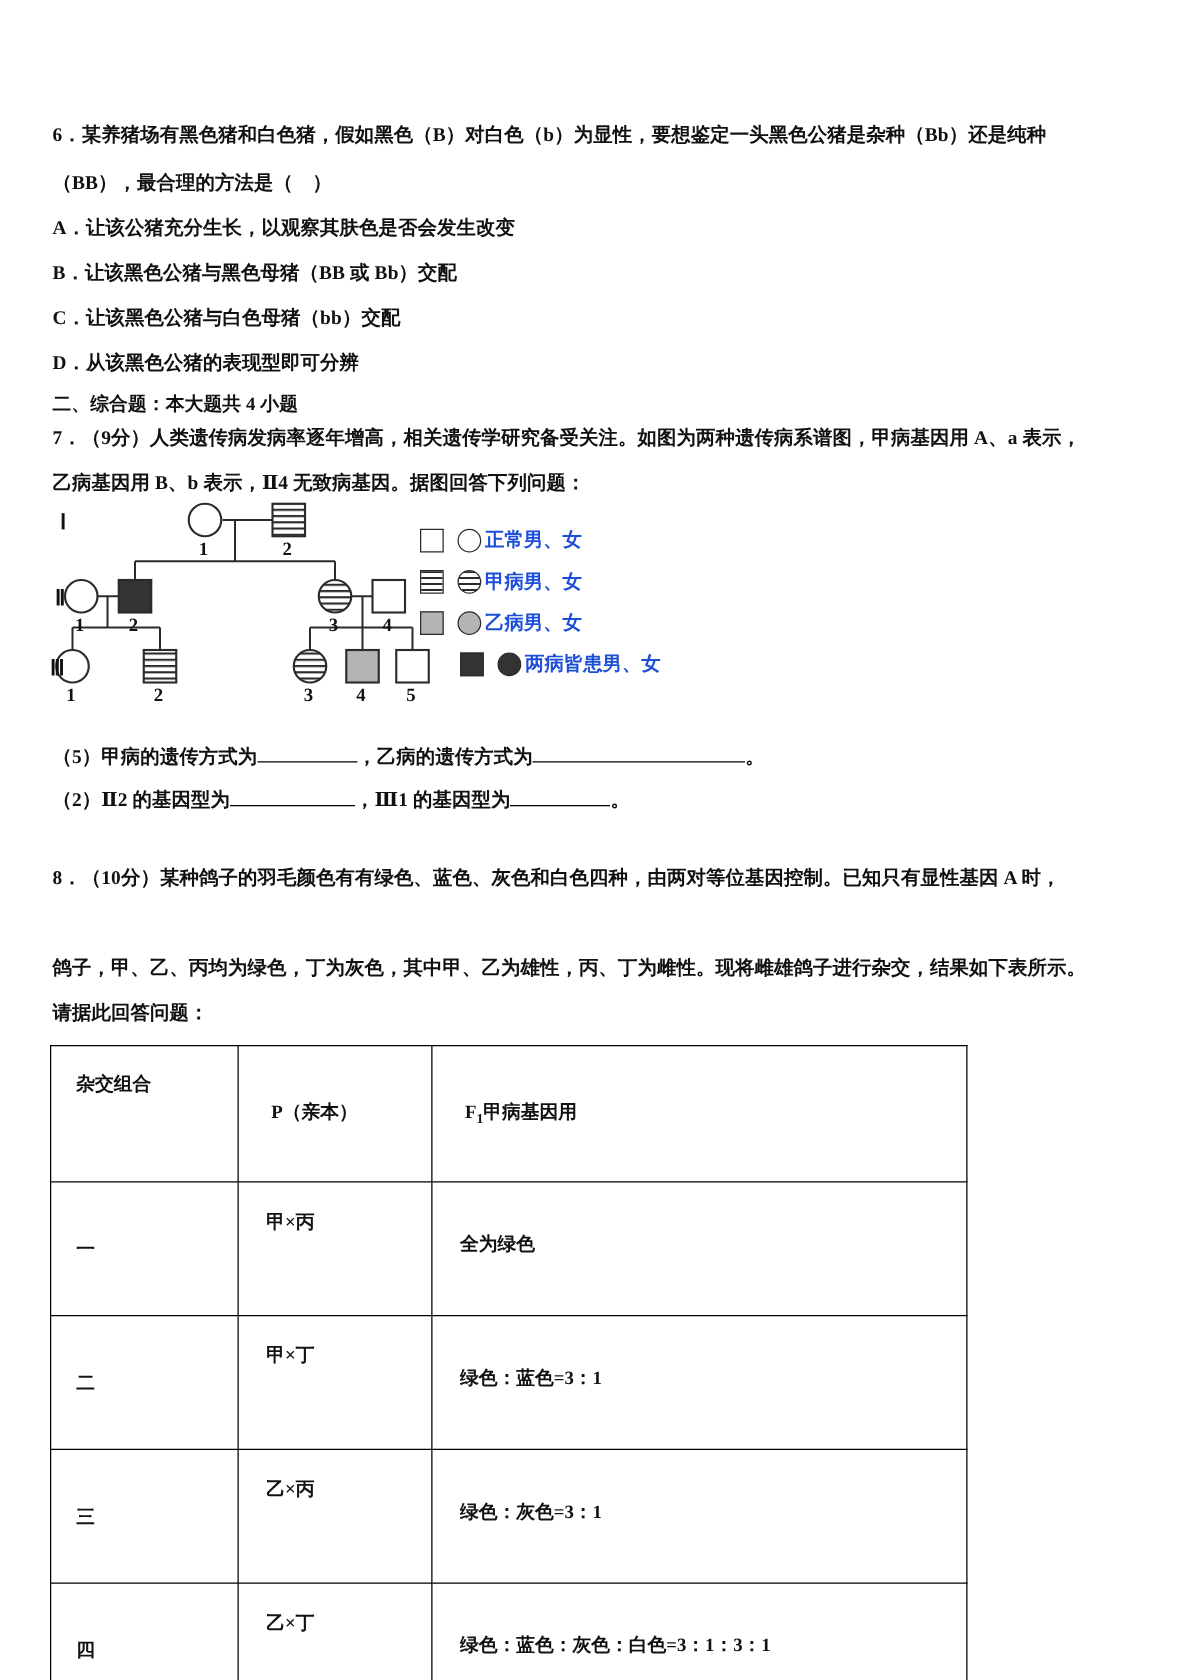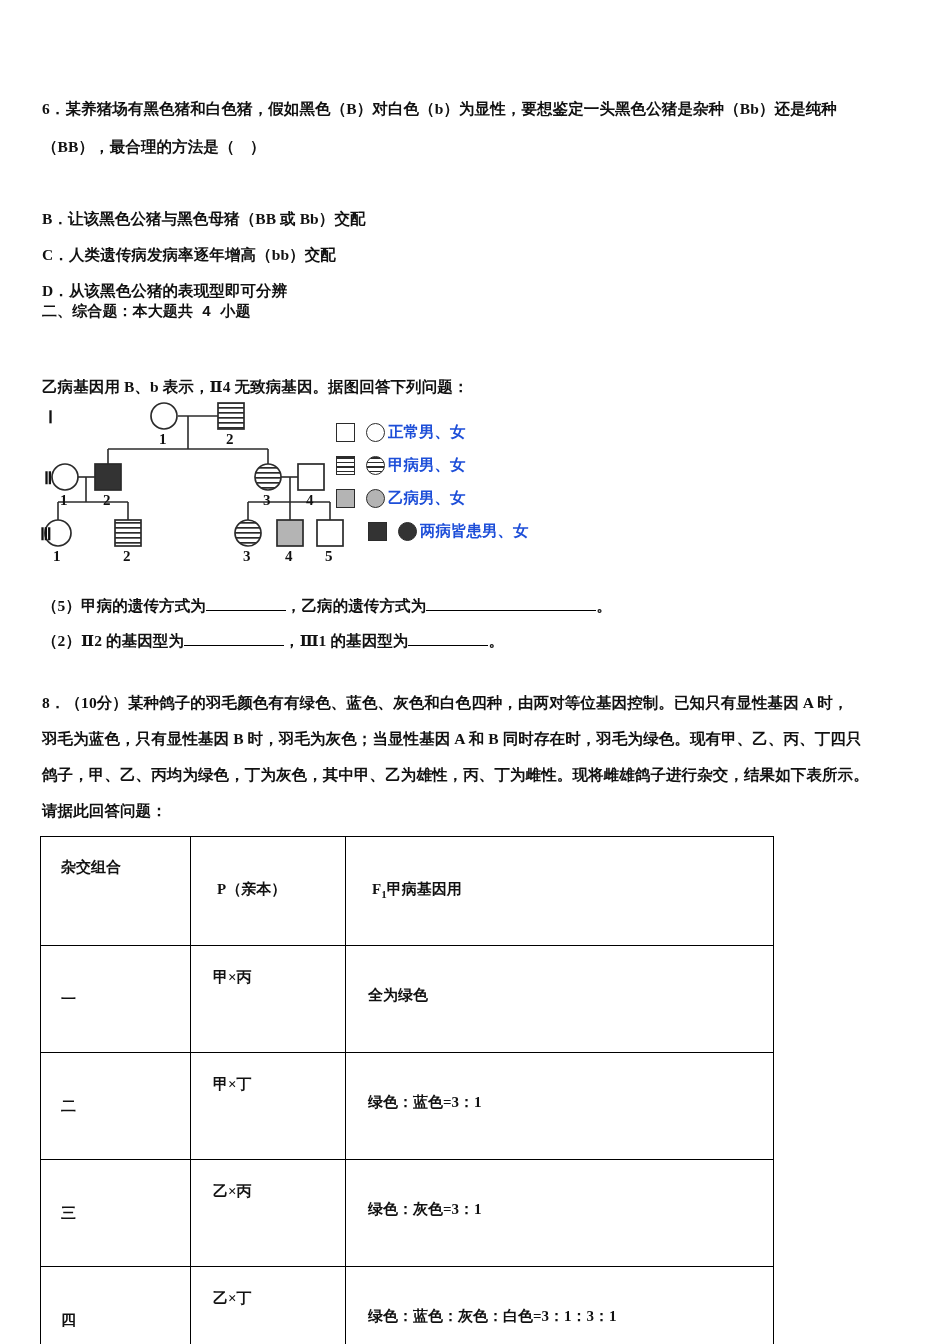--- a/index.html
+++ b/index.html
@@ -37,21 +37,21 @@
 
   
   #q6l1 { left: 42px; top: 99px; }
   #q6l2 { left: 42px; top: 137px; }
   #q6a  { left: 42px; top: 173px; }
   #q6b  { left: 42px; top: 209px; }
   #q6c  { left: 42px; top: 245px; }
   #q6d  { left: 42px; top: 281px; }
 
   
-  #sec2   { left: 42px; top: 303px; font-size: 15px; font-family: Liberation Mono, monospace; }
+  #sec2   { left: 42px; top: 314px; font-size: 15px; }
   #q7l1   { left: 42px; top: 341px; }
   #q7l2   { left: 42px; top: 377px; }
 
   
   #q7s1 { left: 42px; top: 596px; }
   #q7s2 { left: 42px; top: 631px; }
   #q7s3 { left: 42px; top: 666px; }
 
   
   #q8l1 { left: 42px; top: 693px; }
@@ -163,26 +163,28 @@
 
   .sub { font-size: 11px; vertical-align: sub; }
 </style>
 </head>
 <body>
 
 <div class="page">
 
   <div class="line q-num" id="q6l1">6．某养猪场有黑色猪和白色猪，假如黑色（B）对白色（b）为显性，要想鉴定一头黑色公猪是杂种（Bb）还是纯种</div>
   <div class="line q-num" id="q6l2">（BB），最合理的方法是（　）</div>
+  <div class="line opt" id="q6a">A．让该公猪充分生长，以观察其肤色是否会发生改变</div>
   <div class="line opt" id="q6b">B．让该黑色公猪与黑色母猪（BB 或 Bb）交配</div>
-  <div class="line opt" id="q6c">C．人类遗传病发病率逐年增高（bb）交配</div>
+  <div class="line opt" id="q6c">C．让该黑色公猪与白色母猪（bb）交配</div>
   <div class="line opt" id="q6d">D．从该黑色公猪的表现型即可分辨</div>
 
   <div class="line" id="sec2">二、综合题：本大题共 4 小题</div>
 
+  <div class="line" id="q7l1">7．（9分）人类遗传病发病率逐年增高，相关遗传学研究备受关注。如图为两种遗传病系谱图，甲病基因用 A、a 表示，</div>
   <div class="line" id="q7l2">乙病基因用 B、b 表示，Ⅱ4 无致病基因。据图回答下列问题：</div>
 
   <div id="pedigree">
     <svg width="600" height="175" viewBox="0 0 600 175" xmlns="http://www.w3.org/2000/svg">
       <defs>
         <pattern id="hstripe" width="8" height="5" patternUnits="userSpaceOnUse">
           <rect x="0" y="0" width="8" height="5" fill="#ffffff"></rect>
           <rect x="0" y="0" width="8" height="1.7" fill="#2b2b2b"></rect>
         </pattern>
         <clipPath id="clipI2">
@@ -283,21 +285,20 @@
   </div>
 
   <div class="line" id="q7s1">
     <span>（5）甲病的遗传方式为</span><span class="blank-s b80"></span><span>，乙病的遗传方式为</span><span class="blank-s b170"></span><span>。</span>
   </div>
   <div class="line" id="q7s2">
     <span>（2）Ⅱ2 的基因型为</span><span class="blank-s b100"></span><span>，Ⅲ1 的基因型为</span><span class="blank-s b80"></span><span>。</span>
   </div>
 
   <div class="line" id="q8l1">8．（10分）某种鸽子的羽毛颜色有有绿色、蓝色、灰色和白色四种，由两对等位基因控制。已知只有显性基因 A 时，</div>
-  <div class="line" id="q8l2">羽毛为蓝色，只有显性基因 B 时，羽毛为灰色；当显性基因 A 和 B 同时存在时，羽毛为绿色。现有甲、乙、丙、丁四只</div>
   <div class="line" id="q8l3">鸽子，甲、乙、丙均为绿色，丁为灰色，其中甲、乙为雄性，丙、丁为雌性。现将雌雄鸽子进行杂交，结果如下表所示。</div>
   <div class="line" id="q8l4">请据此回答问题：</div>
 
   <table id="xtable">
     <tbody>
       <tr class="row-hdr">
         <td class="c1">
           <div class="cell-hdr-top">杂交组合</div>
         </td>
         <td class="c2">

